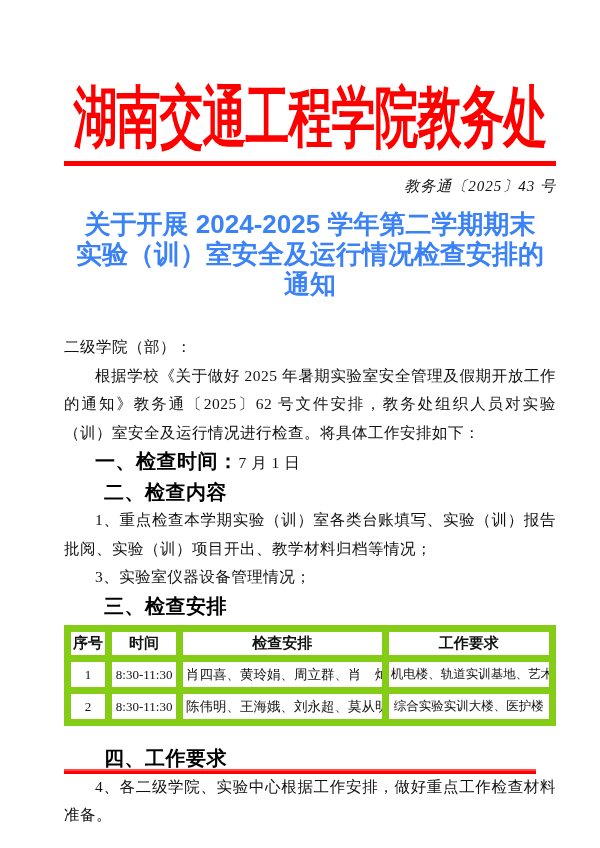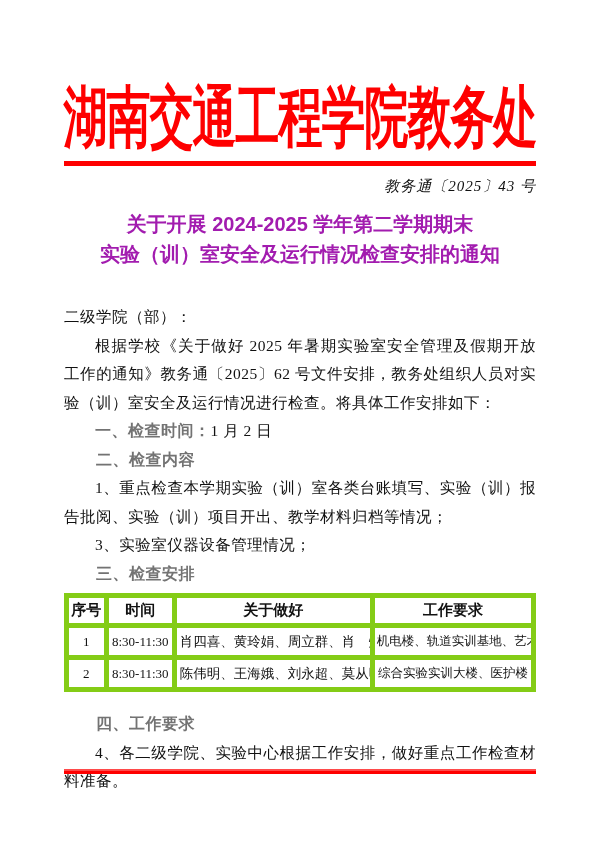--- a/index.html
+++ b/index.html
@@ -4,21 +4,21 @@
 <style>
   :root { --accent: #fe0000; }
   * { margin: 0; padding: 0; box-sizing: border-box; }
   html, body { background: #888; }
   .page {
     width: 600px;
     height: 848px;
     margin: 0 auto;
     background: #ffffff;
     position: relative;
-    padding: 22px 64px 0 64px;
+    padding: 22px 44px 0 64px;
     overflow: hidden;
     color: #111;
     font-family: "Liberation Serif", serif;
   }
   
   .masthead {
     height: 74px;
     margin-top: 58px;
     display: flex;
     align-items: center;
@@ -46,48 +46,48 @@
     text-align: right;
     font-size: 15px;
     font-style: italic;
     letter-spacing: 1px;
   }
   .title {
     margin-top: 13px;
     text-align: center;
     font-family: "Liberation Sans", sans-serif;
     font-weight: bold;
-    font-size: 20px;
+    font-size: 26px;
     line-height: 30px;
-    color: #a21caf;
+    color: #3b82f6;
   }
   .body-text { margin-top: 34px; }
   .para {
     font-size: 15.5px;
     line-height: 28.5px;
     text-align: justify;
     letter-spacing: 0.5px;
   }
   .indent { text-indent: 2em; }
   .bold-label, .sec-heading {
     font-family: "Liberation Sans", sans-serif;
     font-weight: bold;
-    font-size: 16px;
-    color: #737373;
+    font-size: 20px;
+    color: #000000;
     font-style: normal;
   }
   
   table.check-table {
     width: 100%;
     border-collapse: collapse;
     margin-top: 5px;
     table-layout: fixed;
   }
   .check-table th, .check-table td {
-    border: 5px solid #84cc16;
+    border: 7px solid #84cc16;
     text-align: center;
     vertical-align: middle;
     padding: 1px 2px;
     overflow: hidden;
     white-space: nowrap;
   }
   .check-table th {
     font-family: "Liberation Sans", sans-serif;
     font-weight: bold;
     font-size: 15px;
@@ -127,41 +127,41 @@
     <span>关于开展 2024-2025 学年第二学期期末</span><br>
     <span>实验（训）室安全及运行情况检查安排的通知</span>
   </h1>
 
   <div class="body-text">
 
     <p class="para">二级学院（部）：</p>
 
     <p class="para indent">根据学校《关于做好 2025 年暑期实验室安全管理及假期开放工作的通知》教务通〔2025〕62 号文件安排，教务处组织人员对实验（训）室安全及运行情况进行检查。将具体工作安排如下：</p>
 
-    <p class="para indent"><b class="bold-label">一、检查时间：</b><span>1 月 2 日</span></p>
+    <p class="para indent"><b class="bold-label">一、检查时间：</b><span>7 月 1 日</span></p>
 
     <p class="para indent sec-heading">二、检查内容</p>
 
     <p class="para indent">1、重点检查本学期实验（训）室各类台账填写、实验（训）报告批阅、实验（训）项目开出、教学材料归档等情况；</p>
     <p class="para indent">3、实验室仪器设备管理情况；</p>
 
     <p class="para indent sec-heading">三、检查安排</p>
 
     <table class="check-table">
       <colgroup>
         <col class="col-no">
           <col class="col-time">
           <col class="col-members">
           <col class="col-scope">
       </colgroup>
       <thead>
         <tr>
           <th>序号</th>
           <th>时间</th>
-          <th>关于做好</th>
+          <th>检查安排</th>
           <th>工作要求</th>
         </tr>
       </thead>
       <tbody>
         <tr>
           <td>1</td>
           <td>8:30-11:30</td>
           <td class="members">肖四喜、黄玲娟、周立群、肖　灿、龙益知</td>
           <td class="scope">机电楼、轨道实训基地、艺术馆</td>
         </tr>

